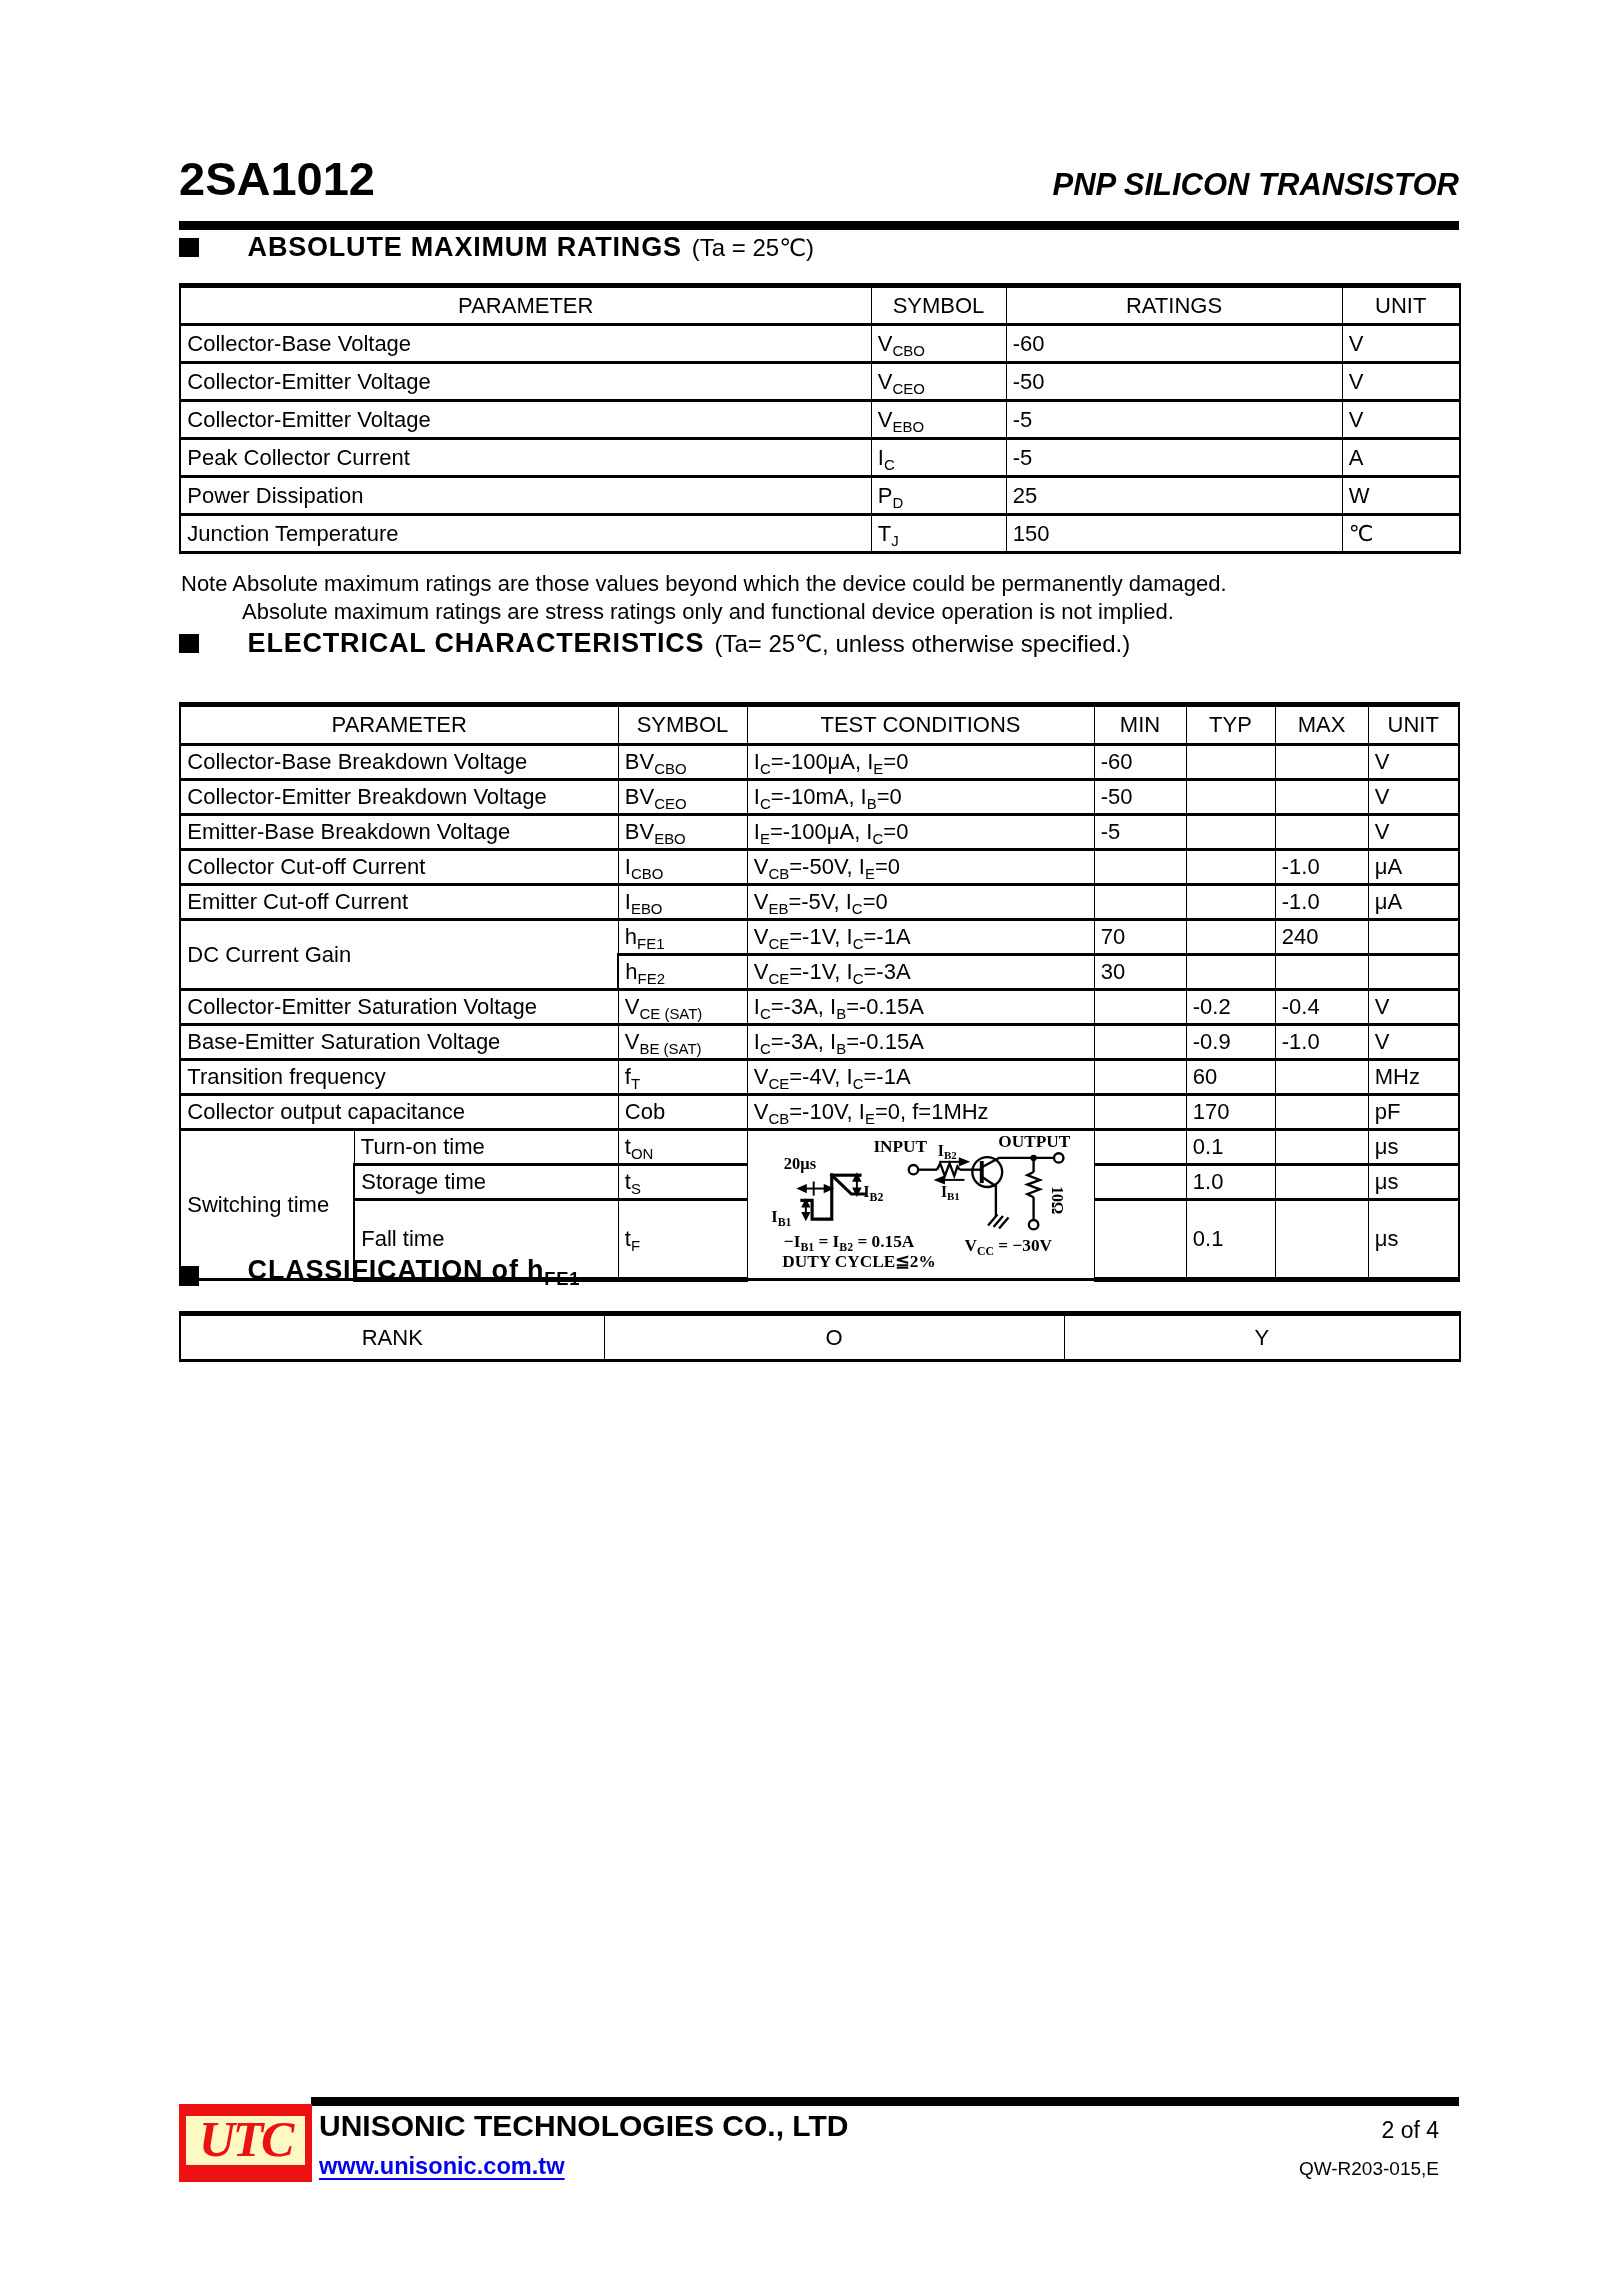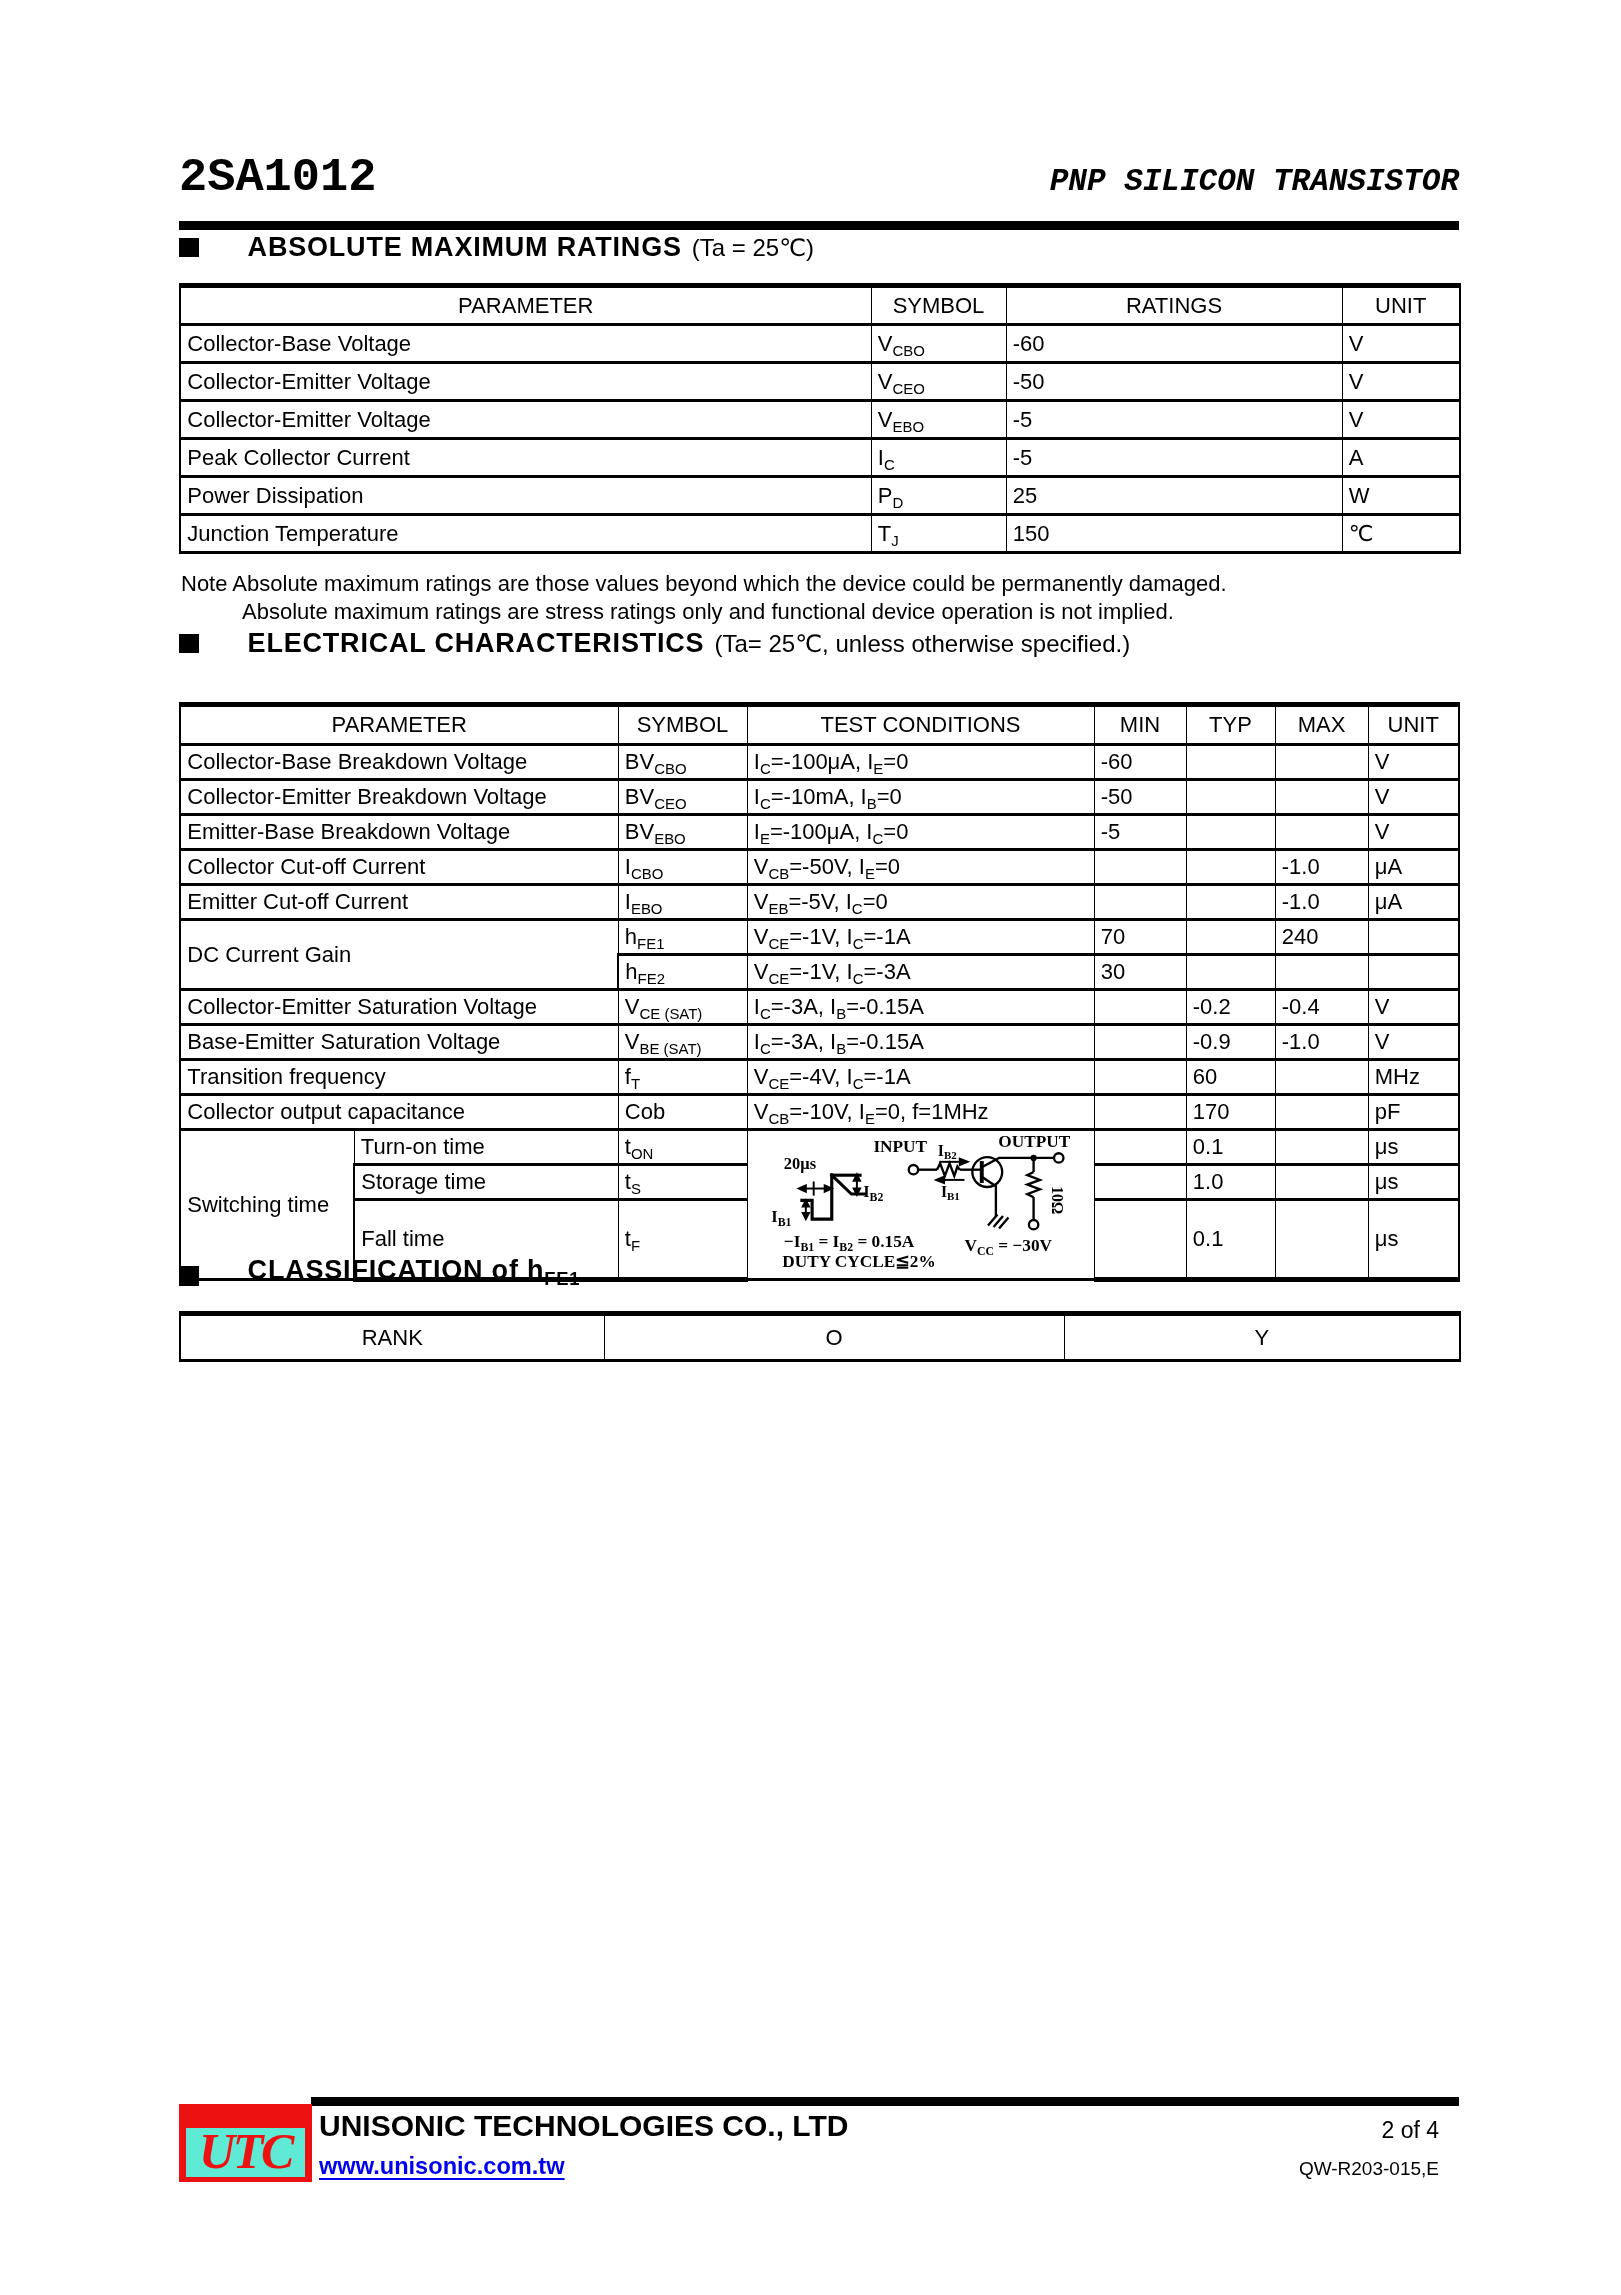--- a/index.html
+++ b/index.html
@@ -11,21 +11,21 @@
     position:relative;
     width:1622px;height:2295px;
     background:#ffffff;color:#000;
     font-family:"Liberation Sans","DejaVu Sans",sans-serif;
     overflow:hidden;
   }
   sub{font-size:68%;line-height:0;}
   
   .titlebar{
     position:absolute;left:179px;top:151px;width:1280px;
-    display:flex;justify-content:space-between;align-items:baseline;font-family:Liberation Mono, monospace;
+    display:flex;justify-content:space-between;align-items:baseline;
   }
   .part-number{font-size:47px;font-weight:bold;letter-spacing:0px;}
   .subtitle{font-size:31px;font-weight:bold;font-style:italic;}
   .rule{position:absolute;left:179px;width:1280px;height:8.6px;background:#000;}
   .rule-top{top:221px;}
   
   .section-heading{
     position:absolute;left:179px;width:1280px;
     display:flex;align-items:center;
   }
@@ -61,21 +61,21 @@
   table.cls td{height:43px;text-align:center;}
   td.circuit-cell{padding:0;vertical-align:top;}
   
   .note{position:absolute;left:181px;top:570px;font-size:22px;line-height:28px;}
   .note .indent{padding-left:61px;}
   
   svg text{font-family:"Liberation Serif","DejaVu Serif",serif;font-weight:bold;fill:#000;}
   
   .footer-rule{position:absolute;left:311px;top:2097px;width:1148px;height:8.6px;background:#000;}
   .logo{position:absolute;left:179px;top:2104px;width:133px;height:78px;background:var(--logo-red);}
-  .logo-inner{position:absolute;left:7px;right:7px;top:24px;height:49px;background:#5eead4;
+  .logo-inner{position:absolute;left:7px;right:7px;top:12px;height:49px;background:#fef9c3;
     display:flex;align-items:center;justify-content:center;}
   .logo-text{
     color:var(--logo-red);
     font-family:"Liberation Serif","DejaVu Serif",serif;
     font-style:italic;font-weight:bold;font-size:50px;letter-spacing:-2.4px;
     transform:translateY(-2.4px);
   }
   .company{position:absolute;left:319px;top:2109px;font-size:30px;font-weight:bold;letter-spacing:0px;}
   .website{position:absolute;left:319px;top:2153px;font-size:23.6px;font-weight:bold;
     color:var(--link-blue);text-decoration:underline;text-decoration-thickness:2.4px;text-underline-offset:3.9px;cursor:pointer;}

